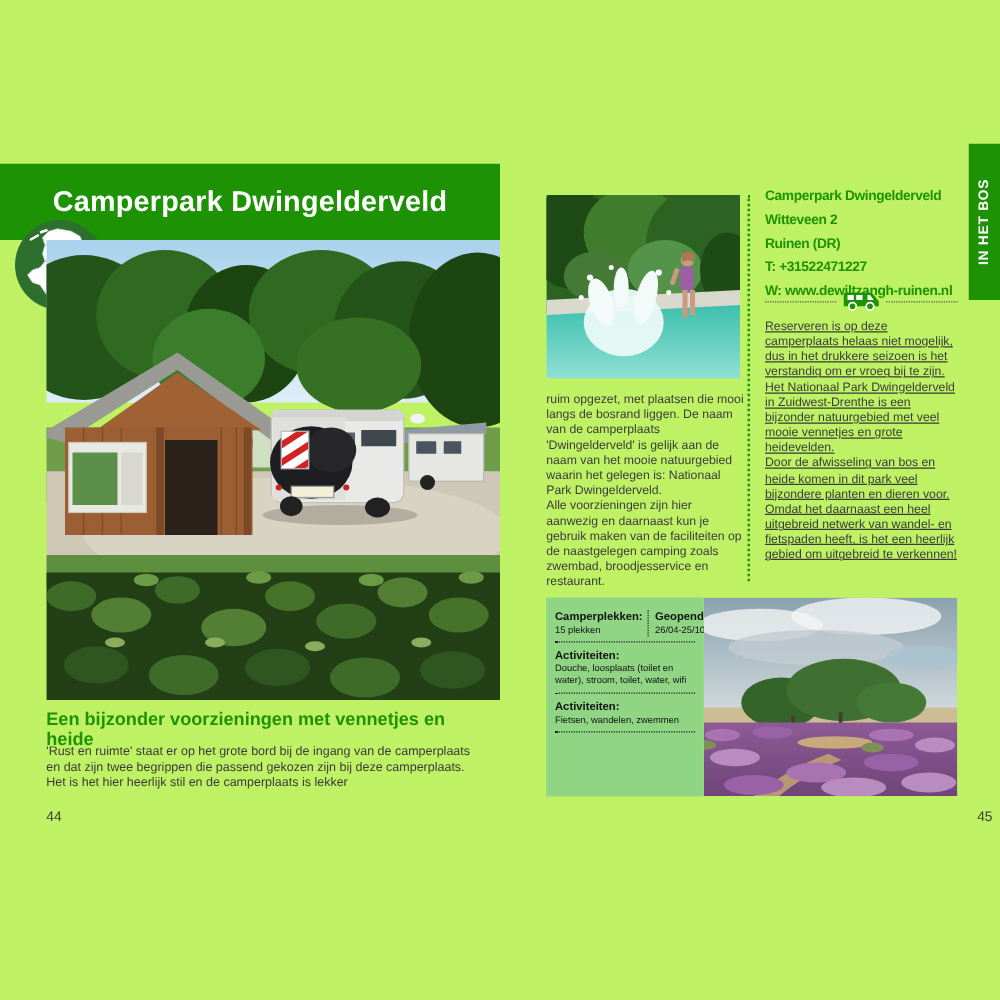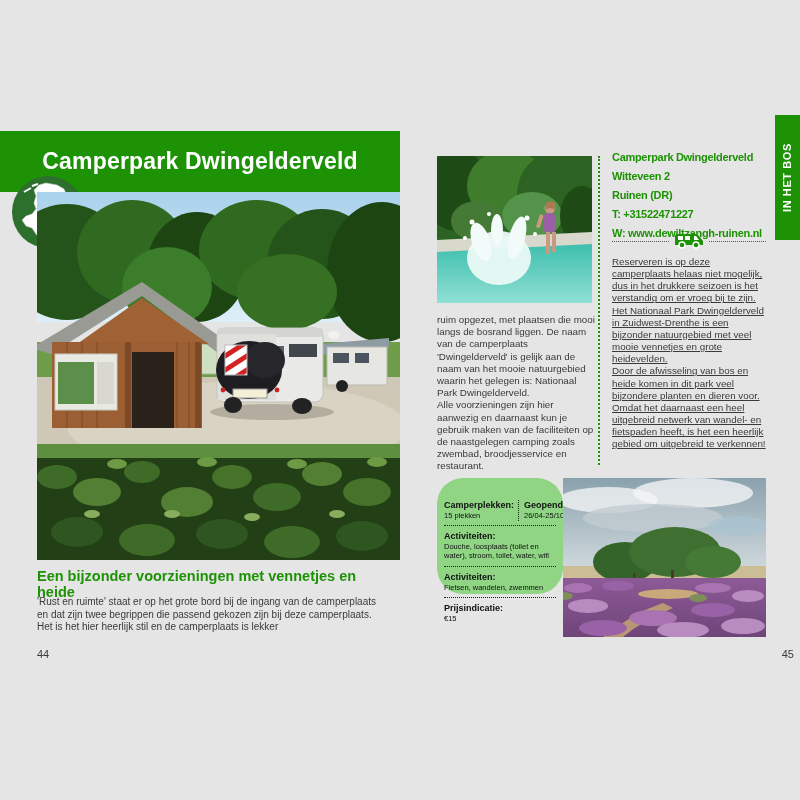--- a/index.html
+++ b/index.html
@@ -1,16 +1,16 @@
 <!DOCTYPE html>
 <html><head>
 <meta charset="utf-8">
 <style>
   html,body{margin:0;padding:0;background:#ffffff;}
-  .sheet{position:relative;width:800px;height:800px;background:#e5e5e5;overflow:hidden;
+  .sheet{position:relative;width:800px;height:800px;background:#bef264;overflow:hidden;
          font-family:"Liberation Sans",sans-serif;color:#333;}
 
   
   .banner{position:absolute;left:0;top:131px;width:400px;height:61px;background:#1d9205;
           display:flex;align-items:center;justify-content:center;}
   .banner h1{margin:0;color:#ffffff;font-size:23px;font-weight:bold;letter-spacing:.2px;}
   .map-badge{position:absolute;left:12px;top:176px;width:72px;height:72px;}
   .photo{position:absolute;overflow:hidden;}
   .photo svg{display:block;}
   .photo-campsite{left:37px;top:192px;width:363px;height:368px;}
@@ -30,22 +30,22 @@
              border-left:2px dotted #1d9205;}
   .contact{position:absolute;left:612px;top:148px;width:156px;color:#1d9205;
            font-size:11px;font-weight:bold;line-height:19px;letter-spacing:-0.3px;}
   .divider-camper{position:absolute;left:612px;top:231px;width:154px;height:20px;
                   display:flex;align-items:center;gap:5px;}
   .divider-camper .dots{flex:1;height:0;border-top:1px dotted #555;}
   .col-right{position:absolute;left:612px;top:256px;width:156px;font-size:9.8px;
              line-height:12.15px;color:#3a3a3a;white-space:pre-line;text-decoration:underline;}
 
   
-  .info-box{position:absolute;left:437px;top:478px;width:126px;height:116px;
-            background:#8fd584;box-sizing:border-box;padding:22px 7px 0 7px;color:#111;border-radius:26px;}
+  .info-box{position:absolute;left:437px;top:478px;width:126px;height:159px;
+            background:#8fd584;box-sizing:border-box;padding:10px 7px 0 7px;color:#111;}
   .info-top{display:flex;border-bottom:1px dotted #222;padding-bottom:4px;}
   .info-top .cell{flex:1;}
   .info-top .cell.first{border-right:1px dotted #222;padding-right:4px;margin-right:5px;}
   .info-label{font-size:9px;font-weight:bold;line-height:11px;}
   .info-value{font-size:7.5px;line-height:9.5px;}
   .info-sec{border-bottom:1px dotted #222;padding:5px 0 5px 0;}
   .info-sec.last{border-bottom:none;}
 
   .photo-heath{left:563px;top:478px;width:203px;height:159px;}
 
@@ -261,24 +261,20 @@
       </div>
     </div>
     <div class="info-sec">
       <div class="info-label">Activiteiten:</div>
       <div class="info-value">Douche, loosplaats (toilet en water), stroom, toilet, water, wifi</div>
     </div>
     <div class="info-sec">
       <div class="info-label">Activiteiten:</div>
       <div class="info-value">Fietsen, wandelen, zwemmen</div>
     </div>
-    <div class="info-sec last">
-      <div class="info-label">Prijsindicatie:</div>
-      <div class="info-value">€15</div>
-    </div>
   </div>
 
   <div class="photo photo-heath">
     <svg width="203" height="159" viewBox="0 0 203 159">
       <defs>
         <linearGradient id="sky3" x1="0" y1="0" x2="0" y2="1">
           <stop offset="0" stop-color="#8aa2ae"></stop>
             <stop offset="1" stop-color="#d7dee1"></stop>
         </linearGradient>
         <linearGradient id="heather" x1="0" y1="0" x2="0" y2="1">

